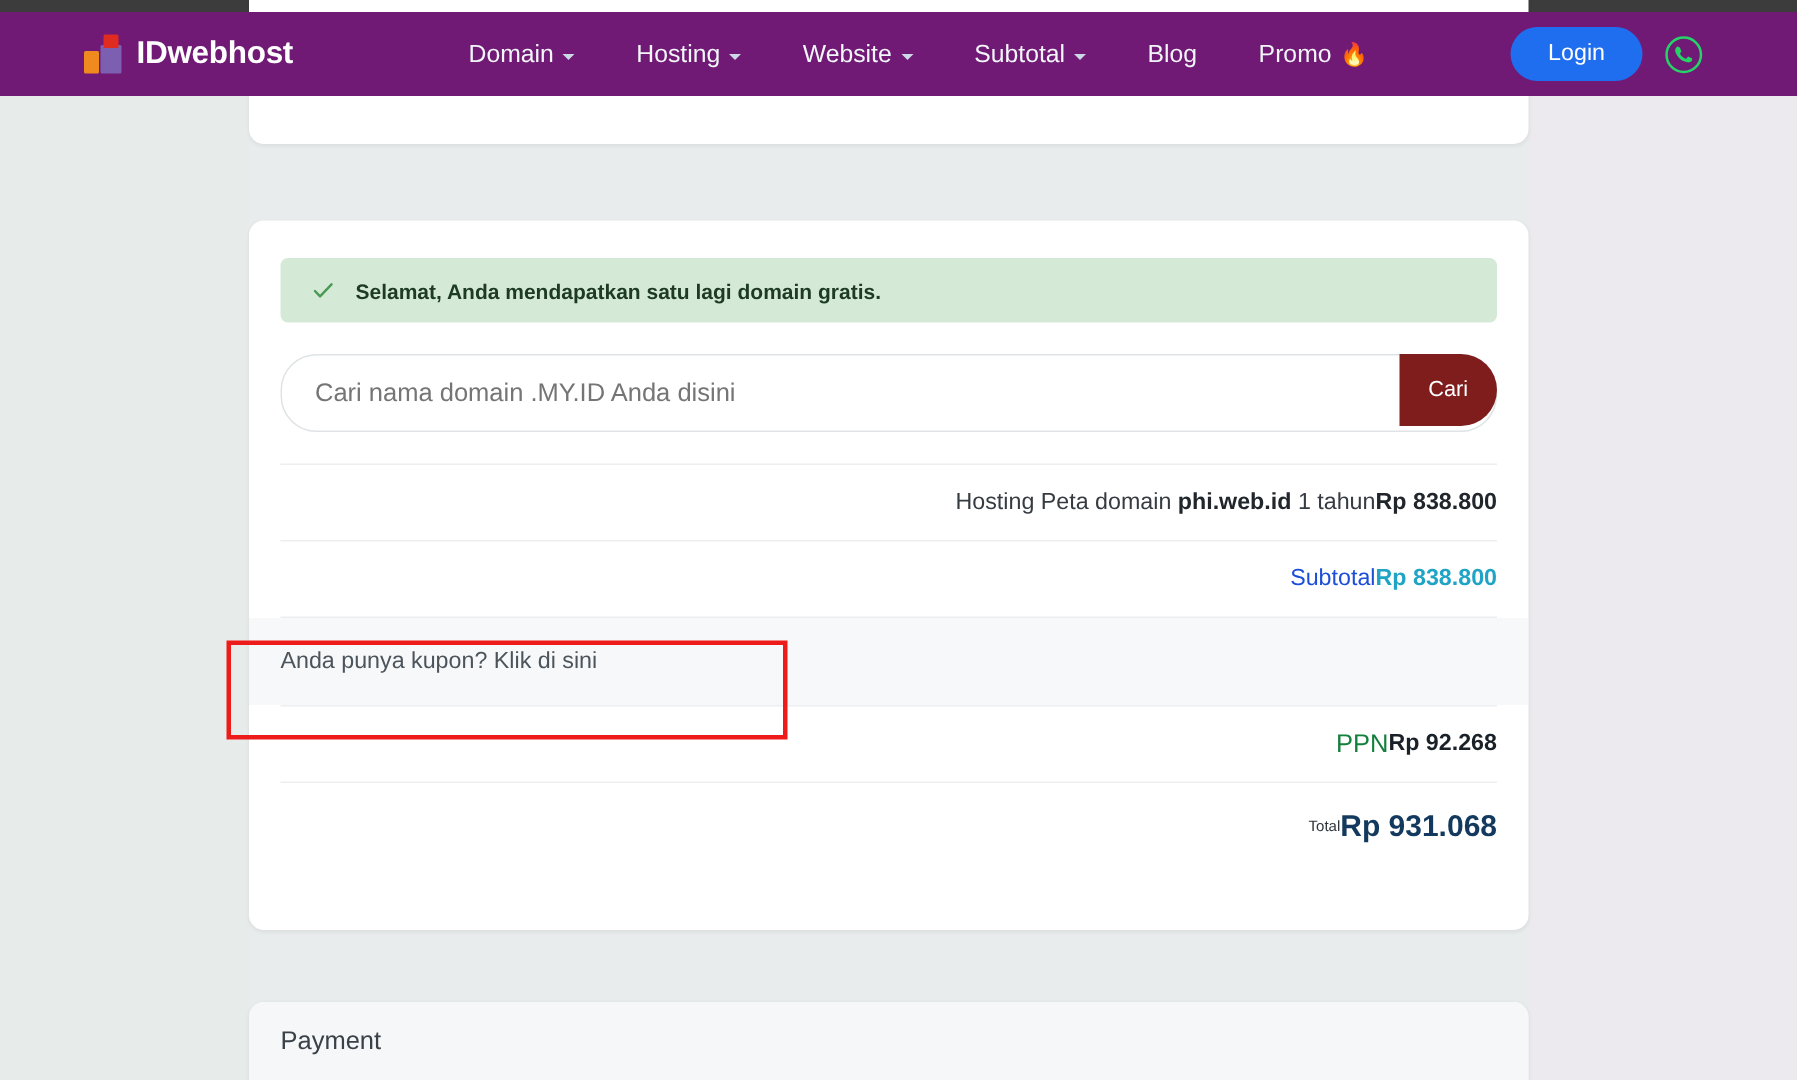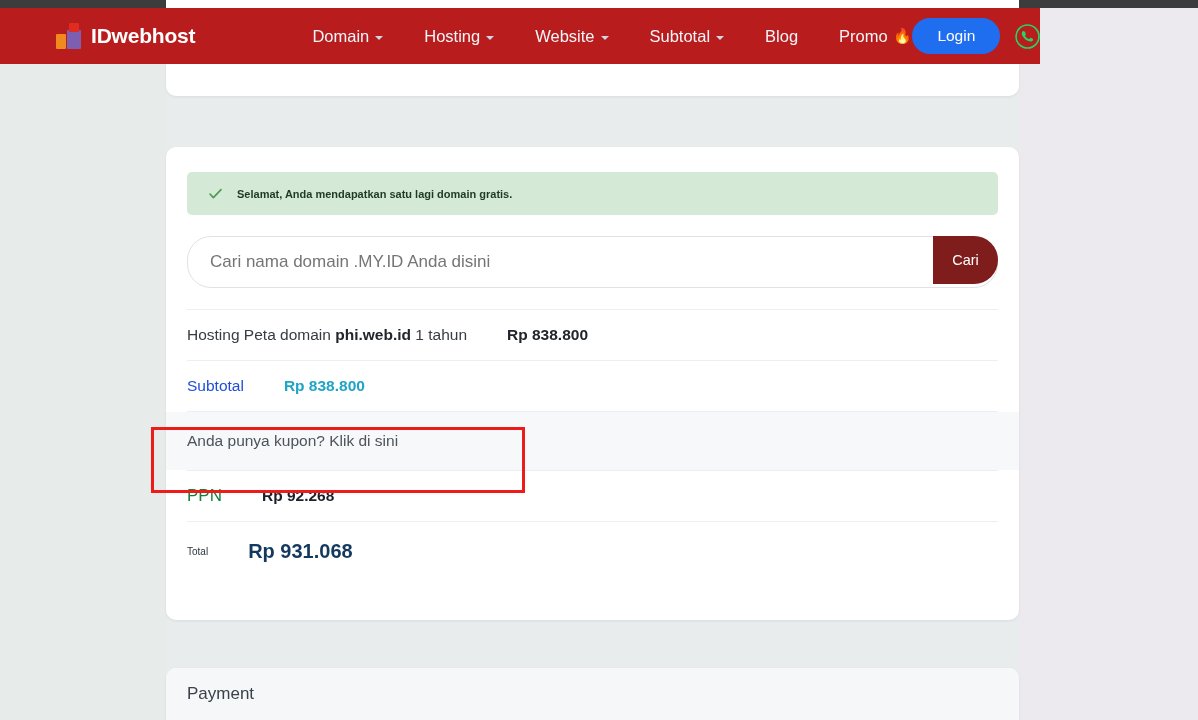--- a/index.html
+++ b/index.html
@@ -25,22 +25,22 @@
     position:absolute; top:0; left:0; width:166px; height:712px;
     background:#e7ecea;
   }
   .page-bg-right {
     position:absolute; top:0; left:1019px; width:179px; height:712px;
     background:#eceaee;
   }
 
   
   .navbar {
-    position:absolute; top:8px; left:0; width:1040px; height:56px;
-    background:#b91c1c;
+    position:absolute; top:8px; left:0; width:1198px; height:56px;
+    background:#701a75;
     display:flex; align-items:center;
     z-index:40;
     justify-content:space-between;
   }
   .brand {
     display:flex; align-items:center; gap:9px;
     margin-left:56px;
   }
   .brand-mark {
     position:relative; width:26px; height:26px;
@@ -126,21 +126,21 @@
   .alert-success {
     margin:25px 21px 0 21px;
     background:#d5ead6;
     border-radius:5px;
     height:43px;
     display:flex; align-items:center;
     padding:0 20px; gap:13px;
   }
   .check-glyph { display:flex; align-items:center; }
   .alert-text {
-    font-size:11px; color:#1d3a24; font-weight:bold;
+    font-size:14px; color:#1d3a24; font-weight:bold;
   }
 
   .search-wrap {
     margin:21px 21px 0 21px;
     position:relative;
     height:52px;
   }
   .search-input {
     position:absolute; inset:0;
     border:1px solid #dfe3e6; border-radius:24px;
@@ -159,21 +159,21 @@
     font-size:14.5px; cursor:pointer;
     font-family:"Liberation Sans", sans-serif;
   }
 
   .sep {
     margin:0 21px; height:1px; background:#eceef0;
   }
   .row {
     margin:0 21px;
     height:50px;
-    display:flex; align-items:center; justify-content:flex-start;gap:40px;
+    display:flex; align-items:center; justify-content:flex-end;
   }
   .row-item-label { font-size:15.5px; color:#363c42; }
   .row-item-label b { font-weight:bold; color:#20262c; }
   .row-item-price { font-size:15.5px; color:#20262c; font-weight:bold; }
 
   .row-subtotal-label { font-size:15.5px; color:#1d4ed8; }
   .row-subtotal-price { font-size:15.5px; color:#20a4c6; font-weight:bold; }
 
   .row-coupon {
     margin:0; padding:0 21px;

